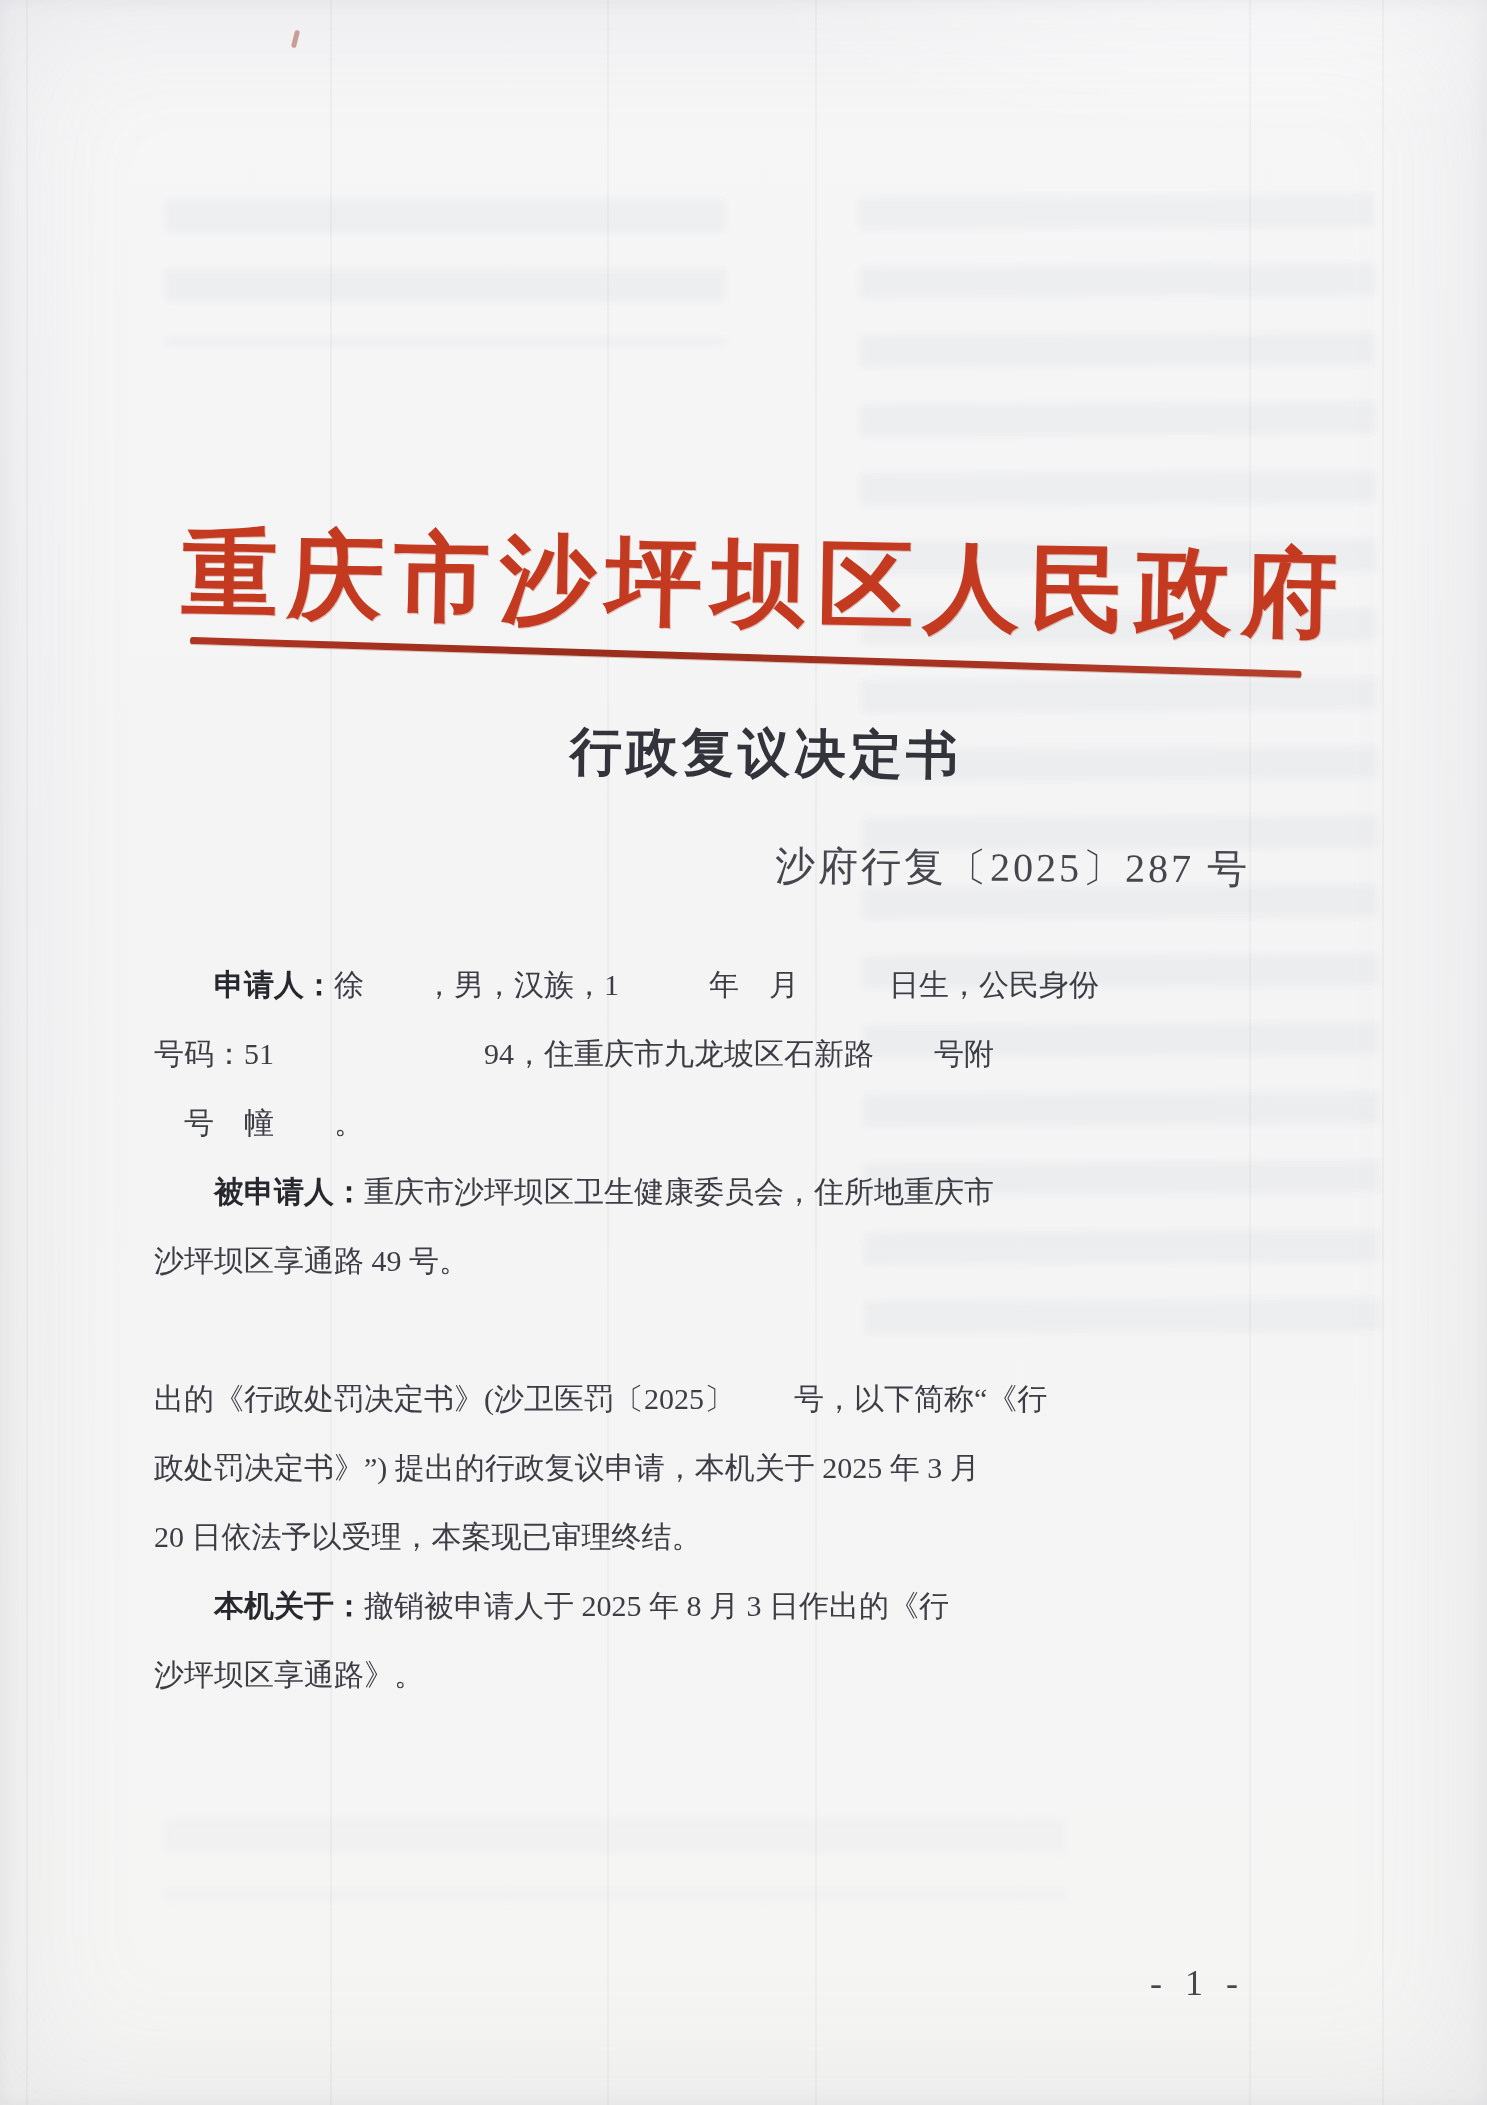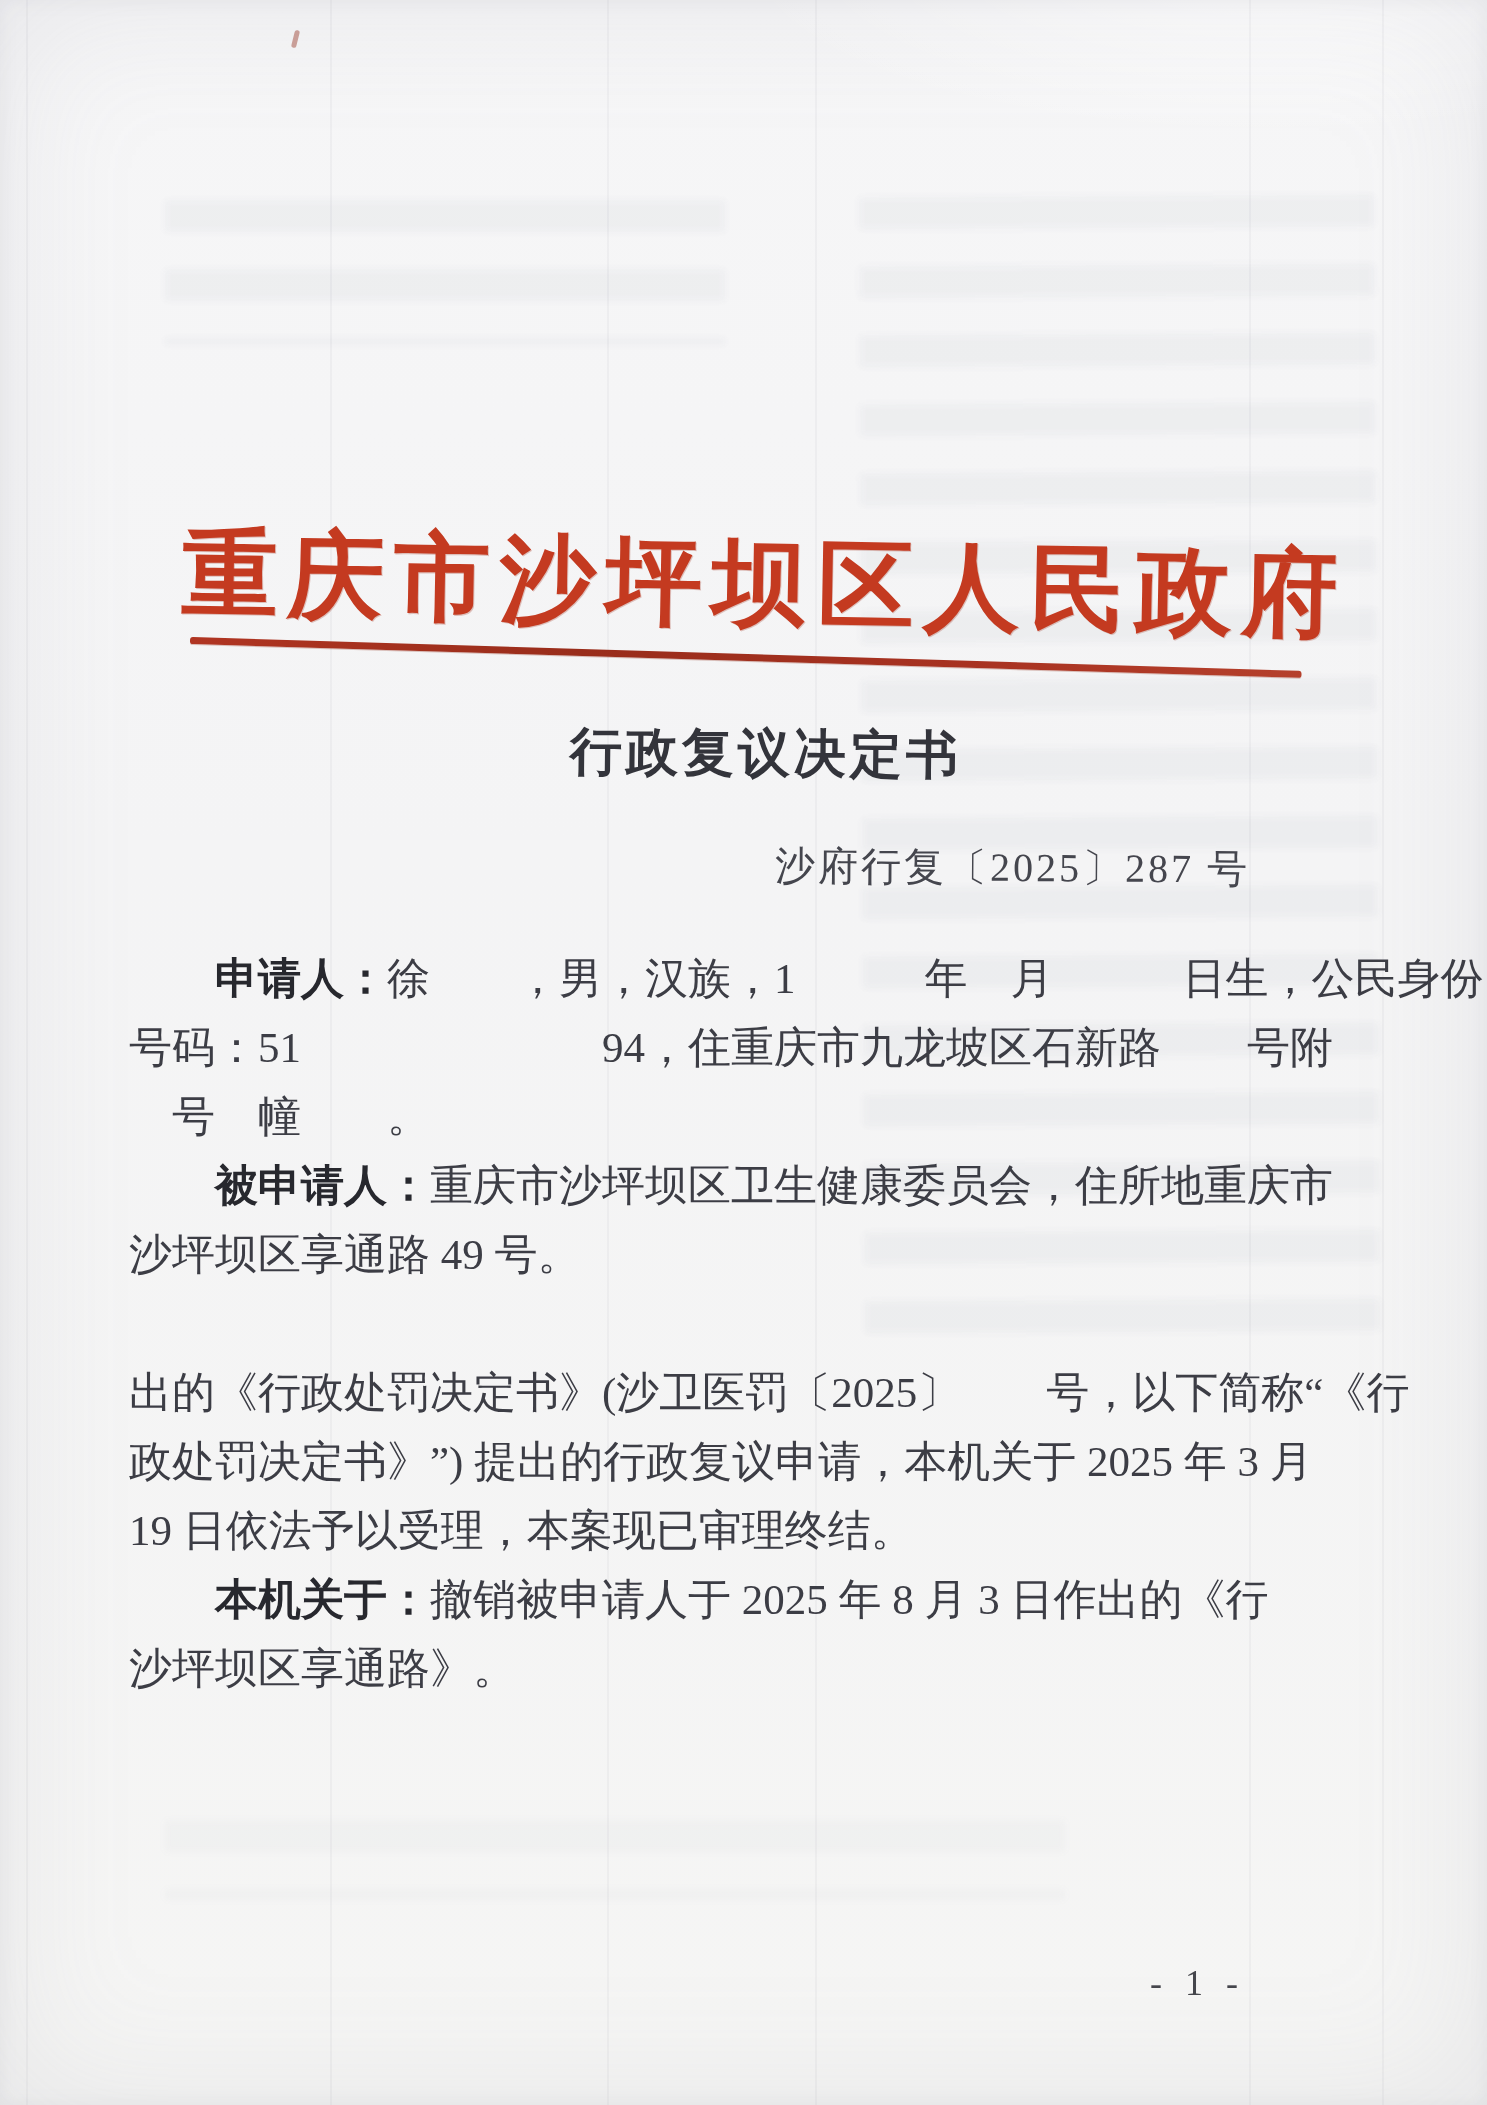--- a/index.html
+++ b/index.html
@@ -38,22 +38,22 @@
     font-family:"Liberation Sans","DejaVu Sans",sans-serif;
     font-size:52px;font-weight:700;letter-spacing:4px;color:#33343b;
     transform:rotate(0.6deg);white-space:nowrap;
   }
   .doc-number{
     position:absolute;top:840px;right:237px;
     font-size:40px;letter-spacing:3px;color:#45464e;
     transform:rotate(0.4deg);white-space:nowrap;
   }
   .body{
-    position:absolute;left:129px;top:950px;width:1230px;
-    font-size:43px;line-height:57px;color:#3c3d45;
+    position:absolute;left:154px;top:950px;width:1230px;
+    font-size:30px;line-height:69px;color:#3c3d45;
   }
   .line{white-space:pre;height:69px;}
   .lbl{
     font-family:"Liberation Sans","DejaVu Sans",sans-serif;
     font-weight:700;color:#27282e;
   }
   .pageno{
     position:absolute;left:1150px;top:1962px;
     font-size:36px;letter-spacing:7px;color:#45464c;white-space:pre;
   }
@@ -92,21 +92,21 @@
 
     <div class="line"><span class="txt">沙坪坝区享通路 49 号。</span></div>
 
     <div class="line"><span class="ind">　　</span></div>
 
 
     <div class="line"><span class="txt">出的《行政处罚决定书》(沙卫医罚〔2025〕　　号，以下简称“《行</span></div>
 
     <div class="line"><span class="txt">政处罚决定书》”) 提出的行政复议申请，本机关于 2025 年 3 月</span></div>
 
-    <div class="line"><span class="txt">19 日依法予以受理，本案现已审理终结。</span></div>
+    <div class="line"><span class="txt">20 日依法予以受理，本案现已审理终结。</span></div>
 
     <div class="line"><span class="ind">　　</span><span class="lbl">本机关于：</span><span class="txt">撤销被申请人于 2025 年 8 月 3 日作出的《行</span></div>
 
     <div class="line"><span class="txt">沙坪坝区享通路》。</span></div>
   </div>
 
   <div class="pageno">- 1 -</div>
 </div>
 
 </body></html>

